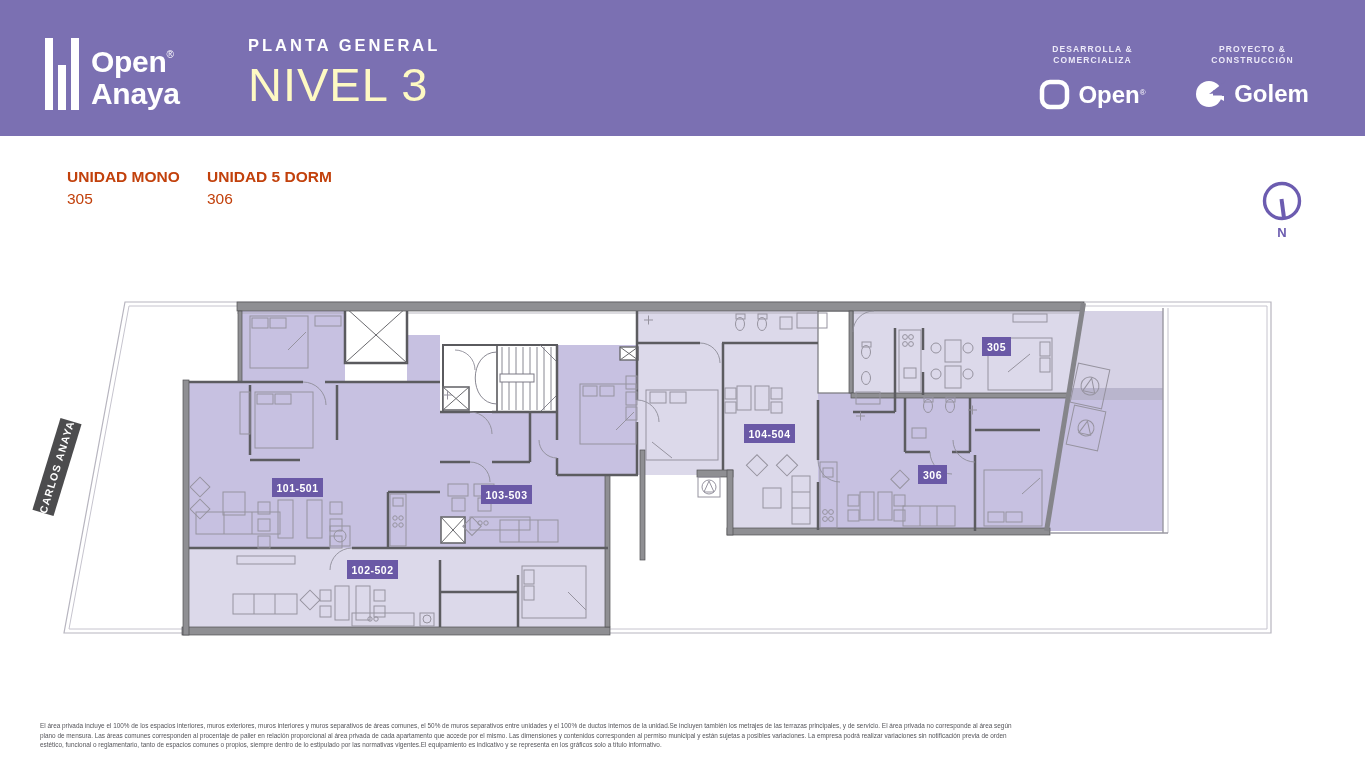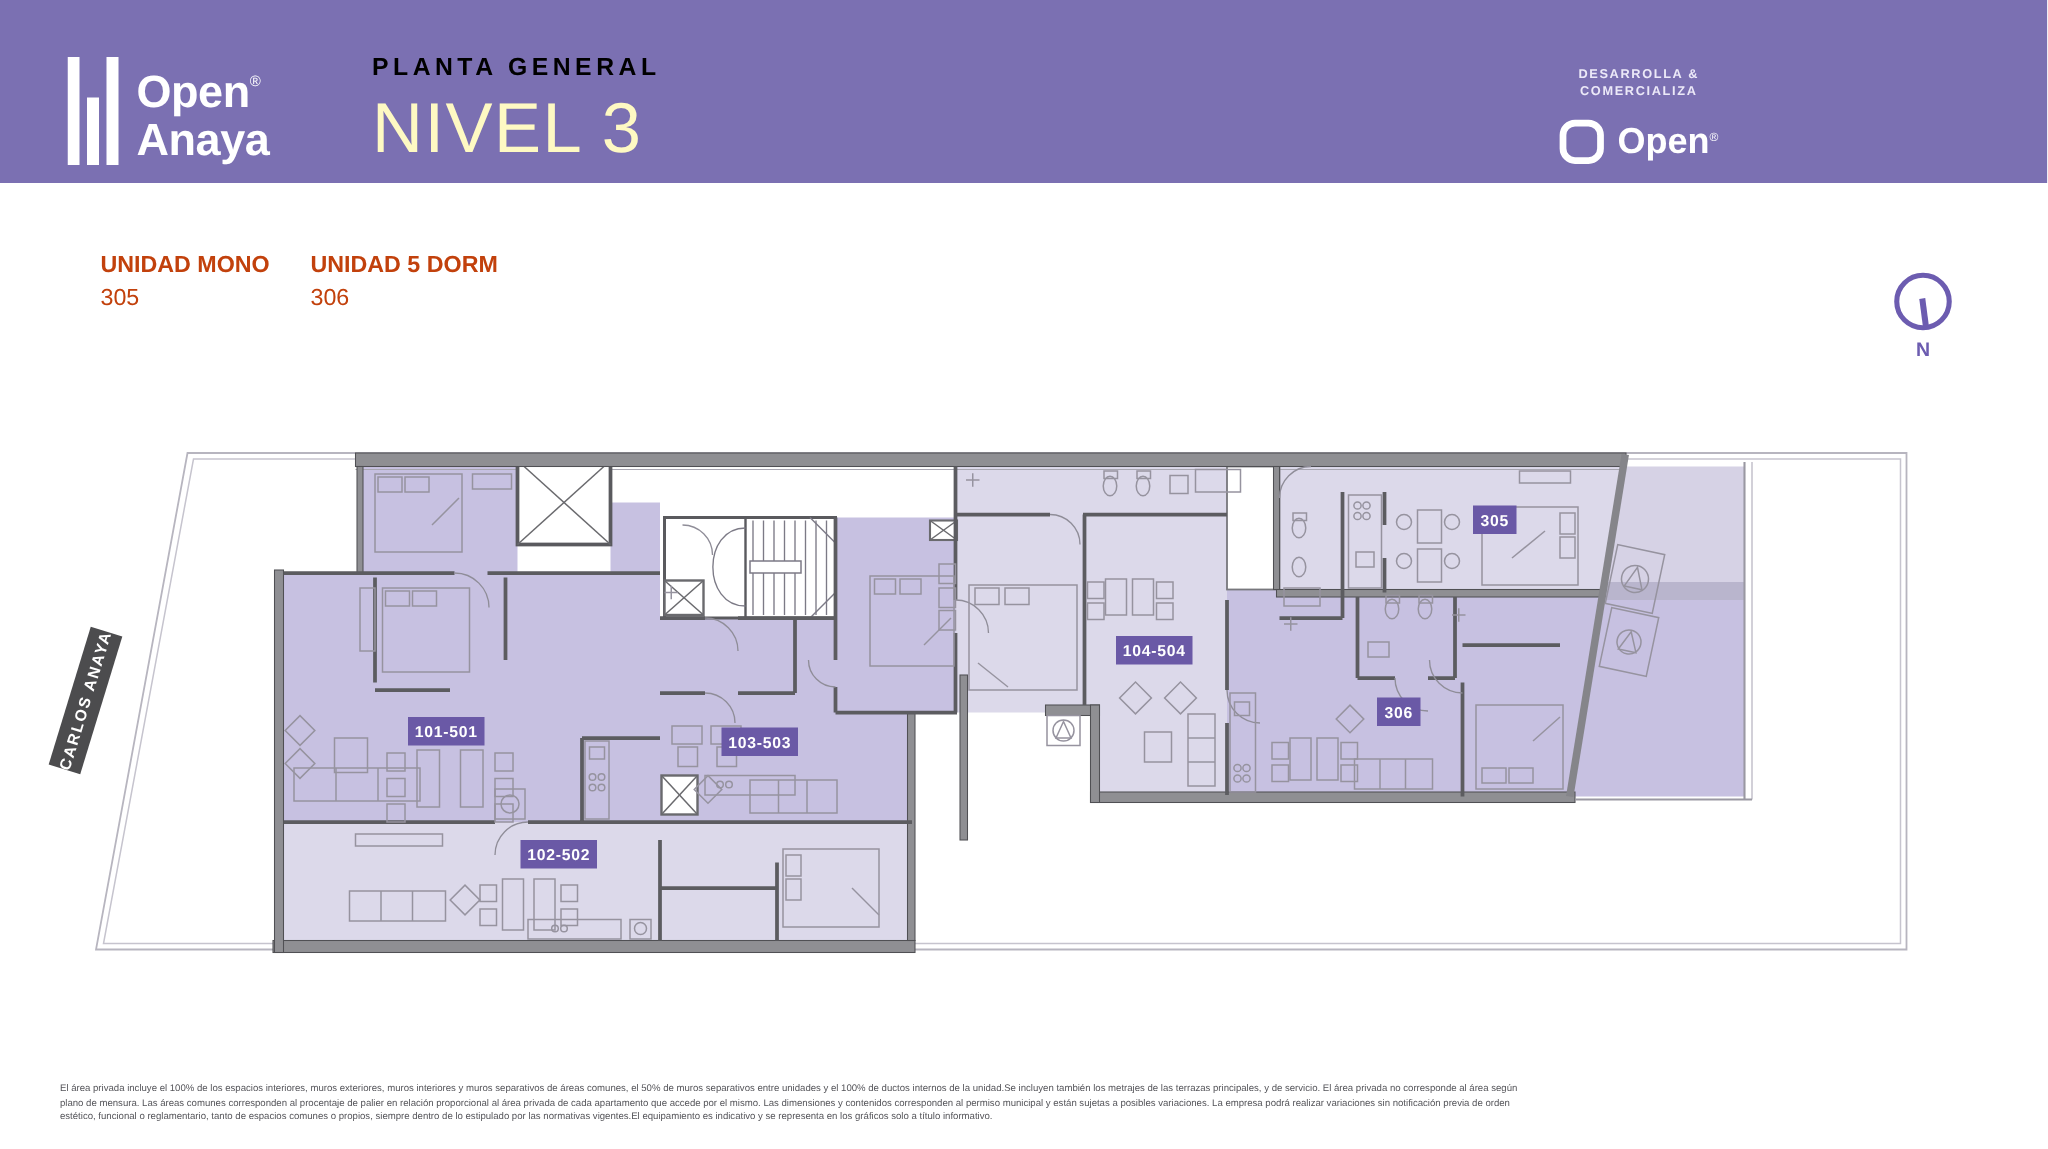--- a/index.html
+++ b/index.html
@@ -1,25 +1,25 @@
 <!DOCTYPE html>
 <html><head>
 <meta charset="utf-8">
 <style>
   html,body{margin:0;padding:0;background:#ffffff;}
   .page{position:relative;width:1365px;height:766px;background:#ffffff;overflow:hidden;
         font-family:"Liberation Sans", sans-serif;}
   
-  .header{position:absolute;left:0;top:0;width:1365px;height:122px;background:#7b70b2;}
+  .header{position:absolute;left:0;top:0;width:1365px;height:136px;background:#7b70b2;}
   .brand{position:absolute;left:45px;top:38px;display:flex;align-items:flex-start;}
   .brand-bars{width:36px;height:72px;margin-right:10px;}
   .brand-text{color:#fff;font-weight:700;font-size:30px;line-height:32px;letter-spacing:-.3px;margin-top:1px;}
   .brand-reg{font-size:10px;vertical-align:14px;font-weight:400;}
   .plan-head{position:absolute;left:248px;top:36px;color:#fff;}
-  .plan-subtitle{font-size:16.5px;letter-spacing:3px;font-weight:600;color:#000000;}
+  .plan-subtitle{font-size:16.5px;letter-spacing:3px;font-weight:600;color:#ffffff;}
   .plan-title{font-size:47px;font-weight:500;letter-spacing:1px;margin-top:2px;color:#fef9c3;}
   .partner{position:absolute;top:44px;text-align:center;color:#fff;}
   .partner-role{font-size:8.5px;font-weight:700;letter-spacing:1.1px;line-height:11px;color:#ece9f8;}
   .partner-row{margin-top:13px;display:flex;align-items:center;justify-content:center;gap:8px;}
   .partner-name{font-size:24px;font-weight:700;}
   .p-reg{font-size:8px;vertical-align:8px;font-weight:400;}
   .partner-open{left:1015px;width:155px;}
   .partner-golem{left:1180px;width:145px;}
   
   .legend-item{position:absolute;top:168px;color:#c2410c;}
@@ -64,20 +64,35 @@
         <div>COMERCIALIZA</div>
       </div>
       <div class="partner-row">
         <svg width="31" height="31" viewBox="0 0 31 31">
           <rect x="3" y="3" width="25" height="25" rx="8" fill="none" stroke="#fff" stroke-width="4.5"></rect>
         </svg>
         <div class="partner-name"><span>Open</span><span class="p-reg">®</span></div>
       </div>
     </div>
 
+    <div class="partner partner-golem">
+      <div class="partner-role">
+        <div>PROYECTO &amp;</div>
+        <div>CONSTRUCCIÓN</div>
+      </div>
+      <div class="partner-row">
+        <svg width="30" height="30" viewBox="0 0 30 30">
+          <circle cx="13" cy="15" r="13" fill="#fff"></circle>
+          <polygon points="13,15 31,1 31,13" fill="#7b70b2"></polygon>
+          <rect x="17" y="11.5" width="11" height="5" fill="#7b70b2"></rect>
+          <polygon points="19,17 28,17 28,22" fill="#fff"></polygon>
+        </svg>
+        <div class="partner-name">Golem</div>
+      </div>
+    </div>
   </div>
 
   <div class="legend-item legend-1">
     <div class="legend-type">UNIDAD MONO</div>
     <div class="legend-number">305</div>
   </div>
   <div class="legend-item legend-2">
     <div class="legend-type">UNIDAD 5 DORM</div>
     <div class="legend-number">306</div>
   </div>

